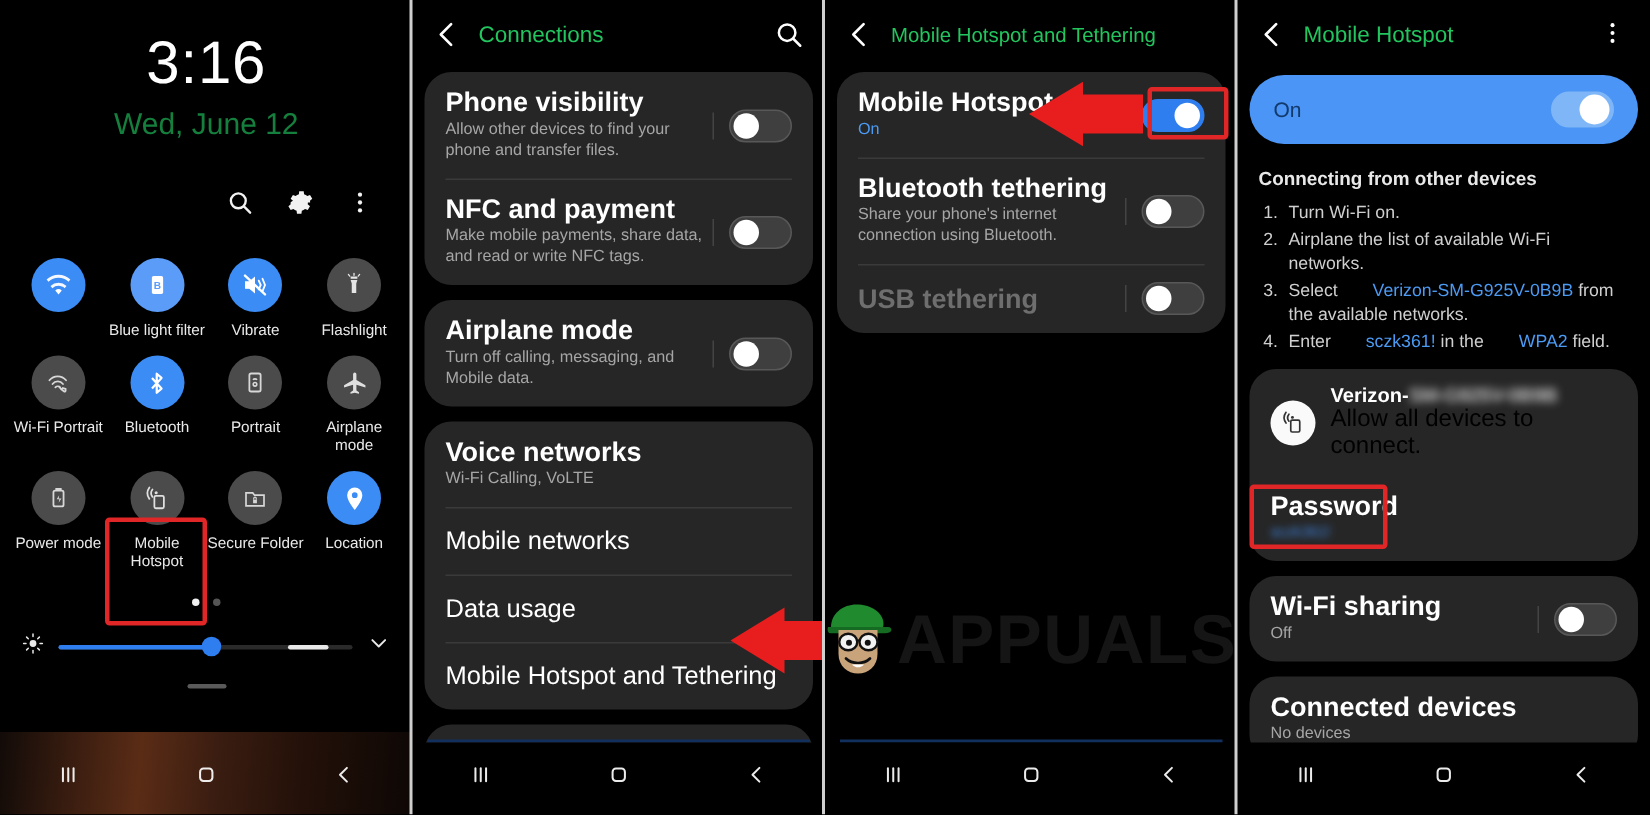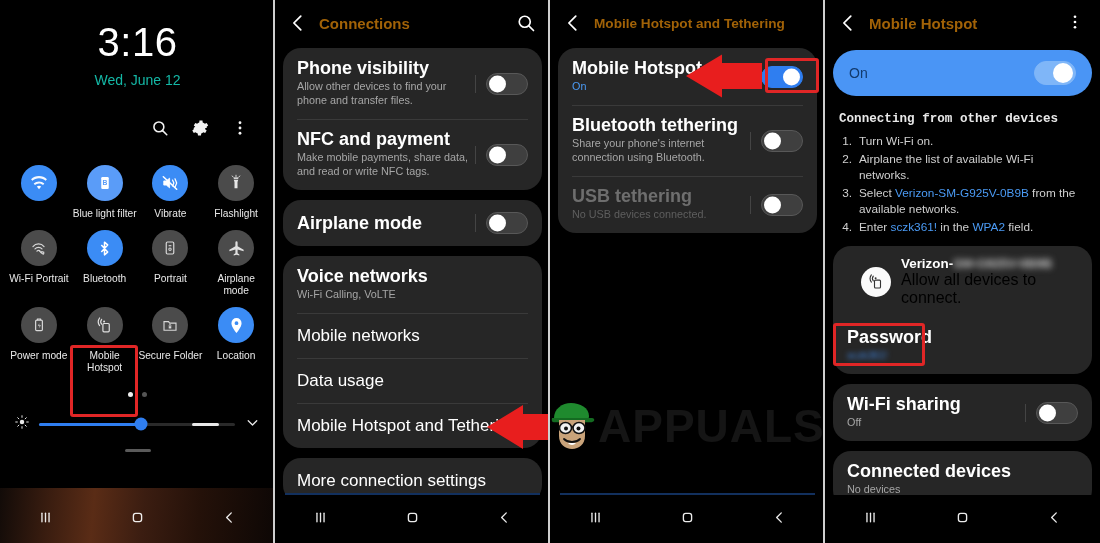--- a/index.html
+++ b/index.html
@@ -9,21 +9,21 @@
     font-family: "Liberation Sans", sans-serif;
     overflow: hidden;
   }
   .screens { position: relative; width: 1100px; height: 417px; display: flex; }
   .panel { position: relative; width: 275px; height: 543px; background: #000; overflow: hidden; }
   .divider { position: absolute; top: 0; width: 2px; height: 543px; background: #cfcfcf; z-index: 40; }
 
   
   .qs-wrap { position: absolute; inset: 0; background: #000; }
   .clock { text-align: center; color: #fff; font-weight: 300; font-size: 40px; letter-spacing: 0.5px; padding-top: 22px; line-height: 1; }
-  .clock-date { text-align: center; color: #14b8a6; font-size: 14px; margin-top: 10px; font-weight: 400; }
+  .clock-date { text-align: center; color: #15803d; font-size: 20px; margin-top: 10px; font-weight: 400; }
   .qs-actions { display: flex; justify-content: flex-end; align-items: center; gap: 22px; padding: 0 26px; margin-top: 29px; height: 22px; }
   .qs-actions .ic { width: 18px; height: 18px; display: block; opacity: .95; }
   .tile-grid { display: grid; grid-template-columns: repeat(4, 1fr); row-gap: 6px; padding: 22px 6px 0 6px; }
   .tile { display: flex; flex-direction: column; align-items: center; position: relative; padding-top: 4px; }
   .tile .circle { width: 36px; height: 36px; border-radius: 50%; display: flex; align-items: center; justify-content: center; }
   .tile .circle.on { background: #3b8cf5; }
   .tile .circle.on.light { background: #5a9cf8; }
   .tile .circle.off { background: #4b4b4b; }
   .tile .label { font-size: 10.2px; color: #e9e9e9; text-align: center; line-height: 12px; margin-top: 7px; max-width: 64px; }
   .tile .label.blur { filter: blur(2.6px); color: #c8c8c8; letter-spacing: -.5px; }
@@ -38,21 +38,21 @@
   .grabber { width: 26px; height: 3px; background: #5a5a5a; border-radius: 2px; margin: 14px auto 0; }
   .wallpaper { position: absolute; left: 0; right: 0; bottom: 0; height: 55px;
     background: linear-gradient(95deg, #120b08 0%, #3a1d10 18%, #5a2c16 34%, #3b1d11 52%, #241109 72%, #0d0705 100%); }
   .navbar { position: absolute; left: 0; right: 0; bottom: 0; height: 48px; display: flex; align-items: center; justify-content: space-around; z-index: 5; }
   .navbar.on-dark { background: transparent; }
   .nav-ic { color: #fff; opacity: .92; display: block; }
 
   
   .hdr { display: flex; align-items: center; padding: 12px 14px 14px 12px; }
   .hdr .back { width: 22px; height: 22px; flex: 0 0 22px; }
-  .hdr .title { color: #a16207; font-size: 15px; font-weight: 700; margin-left: 10px; flex: 1; }
+  .hdr .title { color: #22c55e; font-size: 15px; font-weight: 400; margin-left: 10px; flex: 1; }
   .hdr .title.small { font-size: 13.6px; }
   .hdr .act { width: 20px; height: 20px; flex: 0 0 20px; }
   .card { background: #262626; border-radius: 18px; margin: 0 8px 10px 8px; overflow: hidden; }
   .row { display: flex; align-items: center; padding: 12px 14px; position: relative; }
   .row + .row::before { content: ""; position: absolute; left: 14px; right: 14px; top: 0; height: 1px; background: #3a3a3a; }
   .row .txt { flex: 1; min-width: 0; padding-right: 8px; }
   .row .t1 { color: #fff; font-size: 18px; font-weight: 700; line-height: 17px; }
   .row .t1.dim { color: #6e6e6e; }
   .row .t2 { color: #a6a6a6; font-size: 10.8px; line-height: 14px; margin-top: 2px; }
   .row .t2.dim { color: #5e5e5e; }
@@ -69,27 +69,27 @@
   .sw.divline::before { content:""; position:absolute; left:-12px; top:1px; bottom:1px; width:1px; background:#444; }
   .navbar.dark { background: #000; }
   .bluebar { position: absolute; left: 10px; right: 10px; bottom: 48px; height: 2px; background: #12305e; }
 
   
   .bigtoggle { background: #4a95f5; border-radius: 26px; margin: 2px 8px 12px 8px; height: 46px; display: flex; align-items: center; padding: 0 16px; }
   .bigtoggle .lbl { flex: 1; color: #123a6d; font-size: 14px; font-weight: 500; }
   .sw.big { width: 46px; height: 24px; background: #7fb6f8; border: 1px solid #7fb6f8; }
   .sw.big .knob { width: 20px; height: 20px; right: 2px; }
   .howto { padding: 4px 14px 10px 14px; }
-  .howto h4 { color: #e8e8e8; font-size: 12.6px; font-weight: 600; margin-bottom: 7px; font-family: Liberation Mono, monospace; }
+  .howto h4 { color: #e8e8e8; font-size: 12.6px; font-weight: 600; margin-bottom: 7px; }
   .howto ol { list-style: none; }
   .howto li { color: #cfcfcf; font-size: 11.8px; line-height: 16.5px; display: flex; margin-bottom: 1px; }
   .howto li .n { flex: 0 0 20px; text-align: right; padding-right: 7px; color: #cfcfcf; }
   .howto li .c { flex: 1; }
-  .howto .hl { color: #4b9bf5; }
-  .dev-row { display: flex; align-items: center; padding: 10px 28px; position: relative; }
+  .howto .hl { color: #4b9bf5; margin-left: 20px; }
+  .dev-row { display: flex; align-items: center; padding: 10px 14px; position: relative; }
   .dev-ic { width: 30px; height: 30px; border-radius: 50%; background: #fafafa; display: flex; align-items: center; justify-content: center; flex: 0 0 30px; margin-right: 10px; }
   .ssid { display: flex; align-items: baseline; }
   .ssid .nm { color: #fff; font-size: 13.4px; font-weight: 600; }
   .ssid .blurtail { filter: blur(3px); color: #bdbdbd; font-size: 13.4px; font-weight: 600; letter-spacing: -.4px; }
 
   
   .redbox { position: absolute; border: 3px solid #e02626; border-radius: 3px; z-index: 30; pointer-events: none; }
   .arrow { position: absolute; z-index: 31; }
 
   
@@ -343,20 +343,21 @@
         <div class="sw off divline">
             <div class="knob"></div>
           </div>
       </div>
     </div>
 
     <div class="card">
       <div class="row">
         <div class="txt">
           <div class="t1">Airplane mode</div>
+          <div class="t2">Turn off calling, messaging, and Mobile data.</div>
         </div>
         <div class="sw off divline">
             <div class="knob"></div>
           </div>
       </div>
     </div>
 
     <div class="card">
       <div class="row">
         <div class="txt">
@@ -434,21 +435,20 @@
           <div class="t1">Bluetooth tethering</div>
           <div class="t2">Share your phone's internet connection using Bluetooth.</div>
         </div>
         <div class="sw off divline">
             <div class="knob"></div>
           </div>
       </div>
       <div class="row">
         <div class="txt">
           <div class="t1 dim">USB tethering</div>
-          <div class="t2 dim">No USB devices connected.</div>
         </div>
         <div class="sw off divline">
             <div class="knob"></div>
           </div>
       </div>
     </div>
 
     <div class="bluebar"></div>
     <div class="navbar dark">
       <span class="nav-ic"><svg viewBox="0 0 24 24" width="17" height="17" fill="none" stroke="#fff" stroke-width="1.9" stroke-linecap="round">

